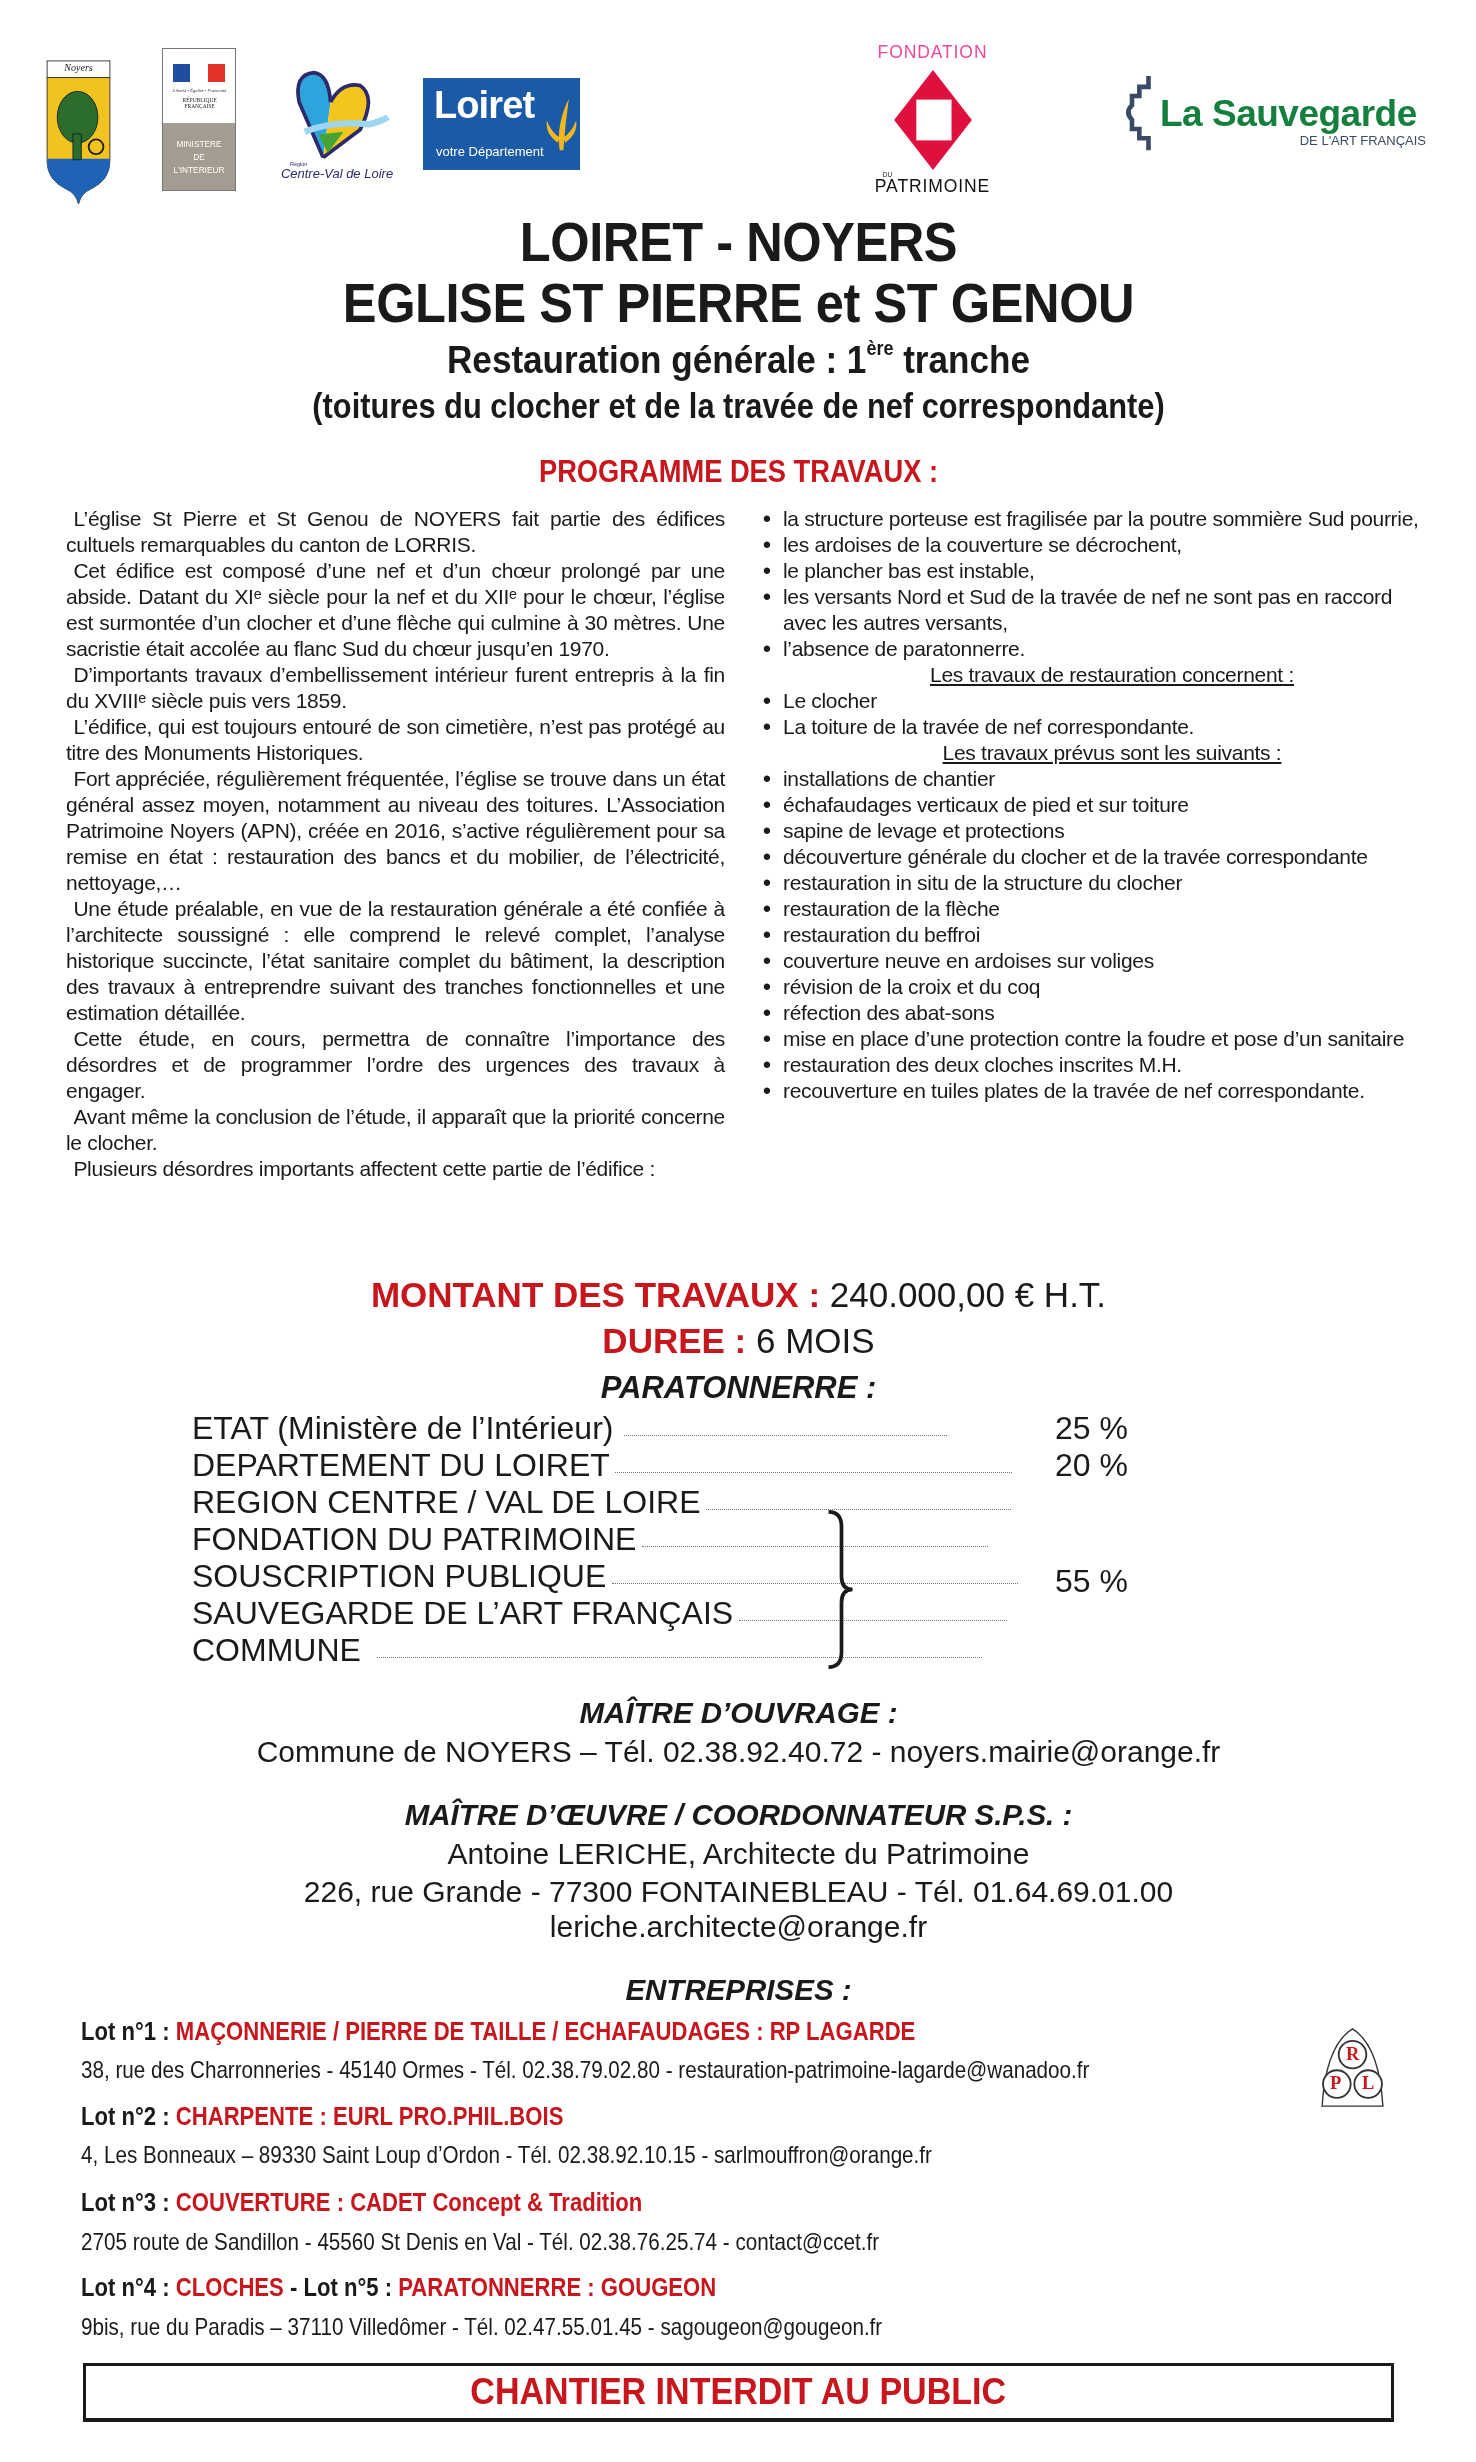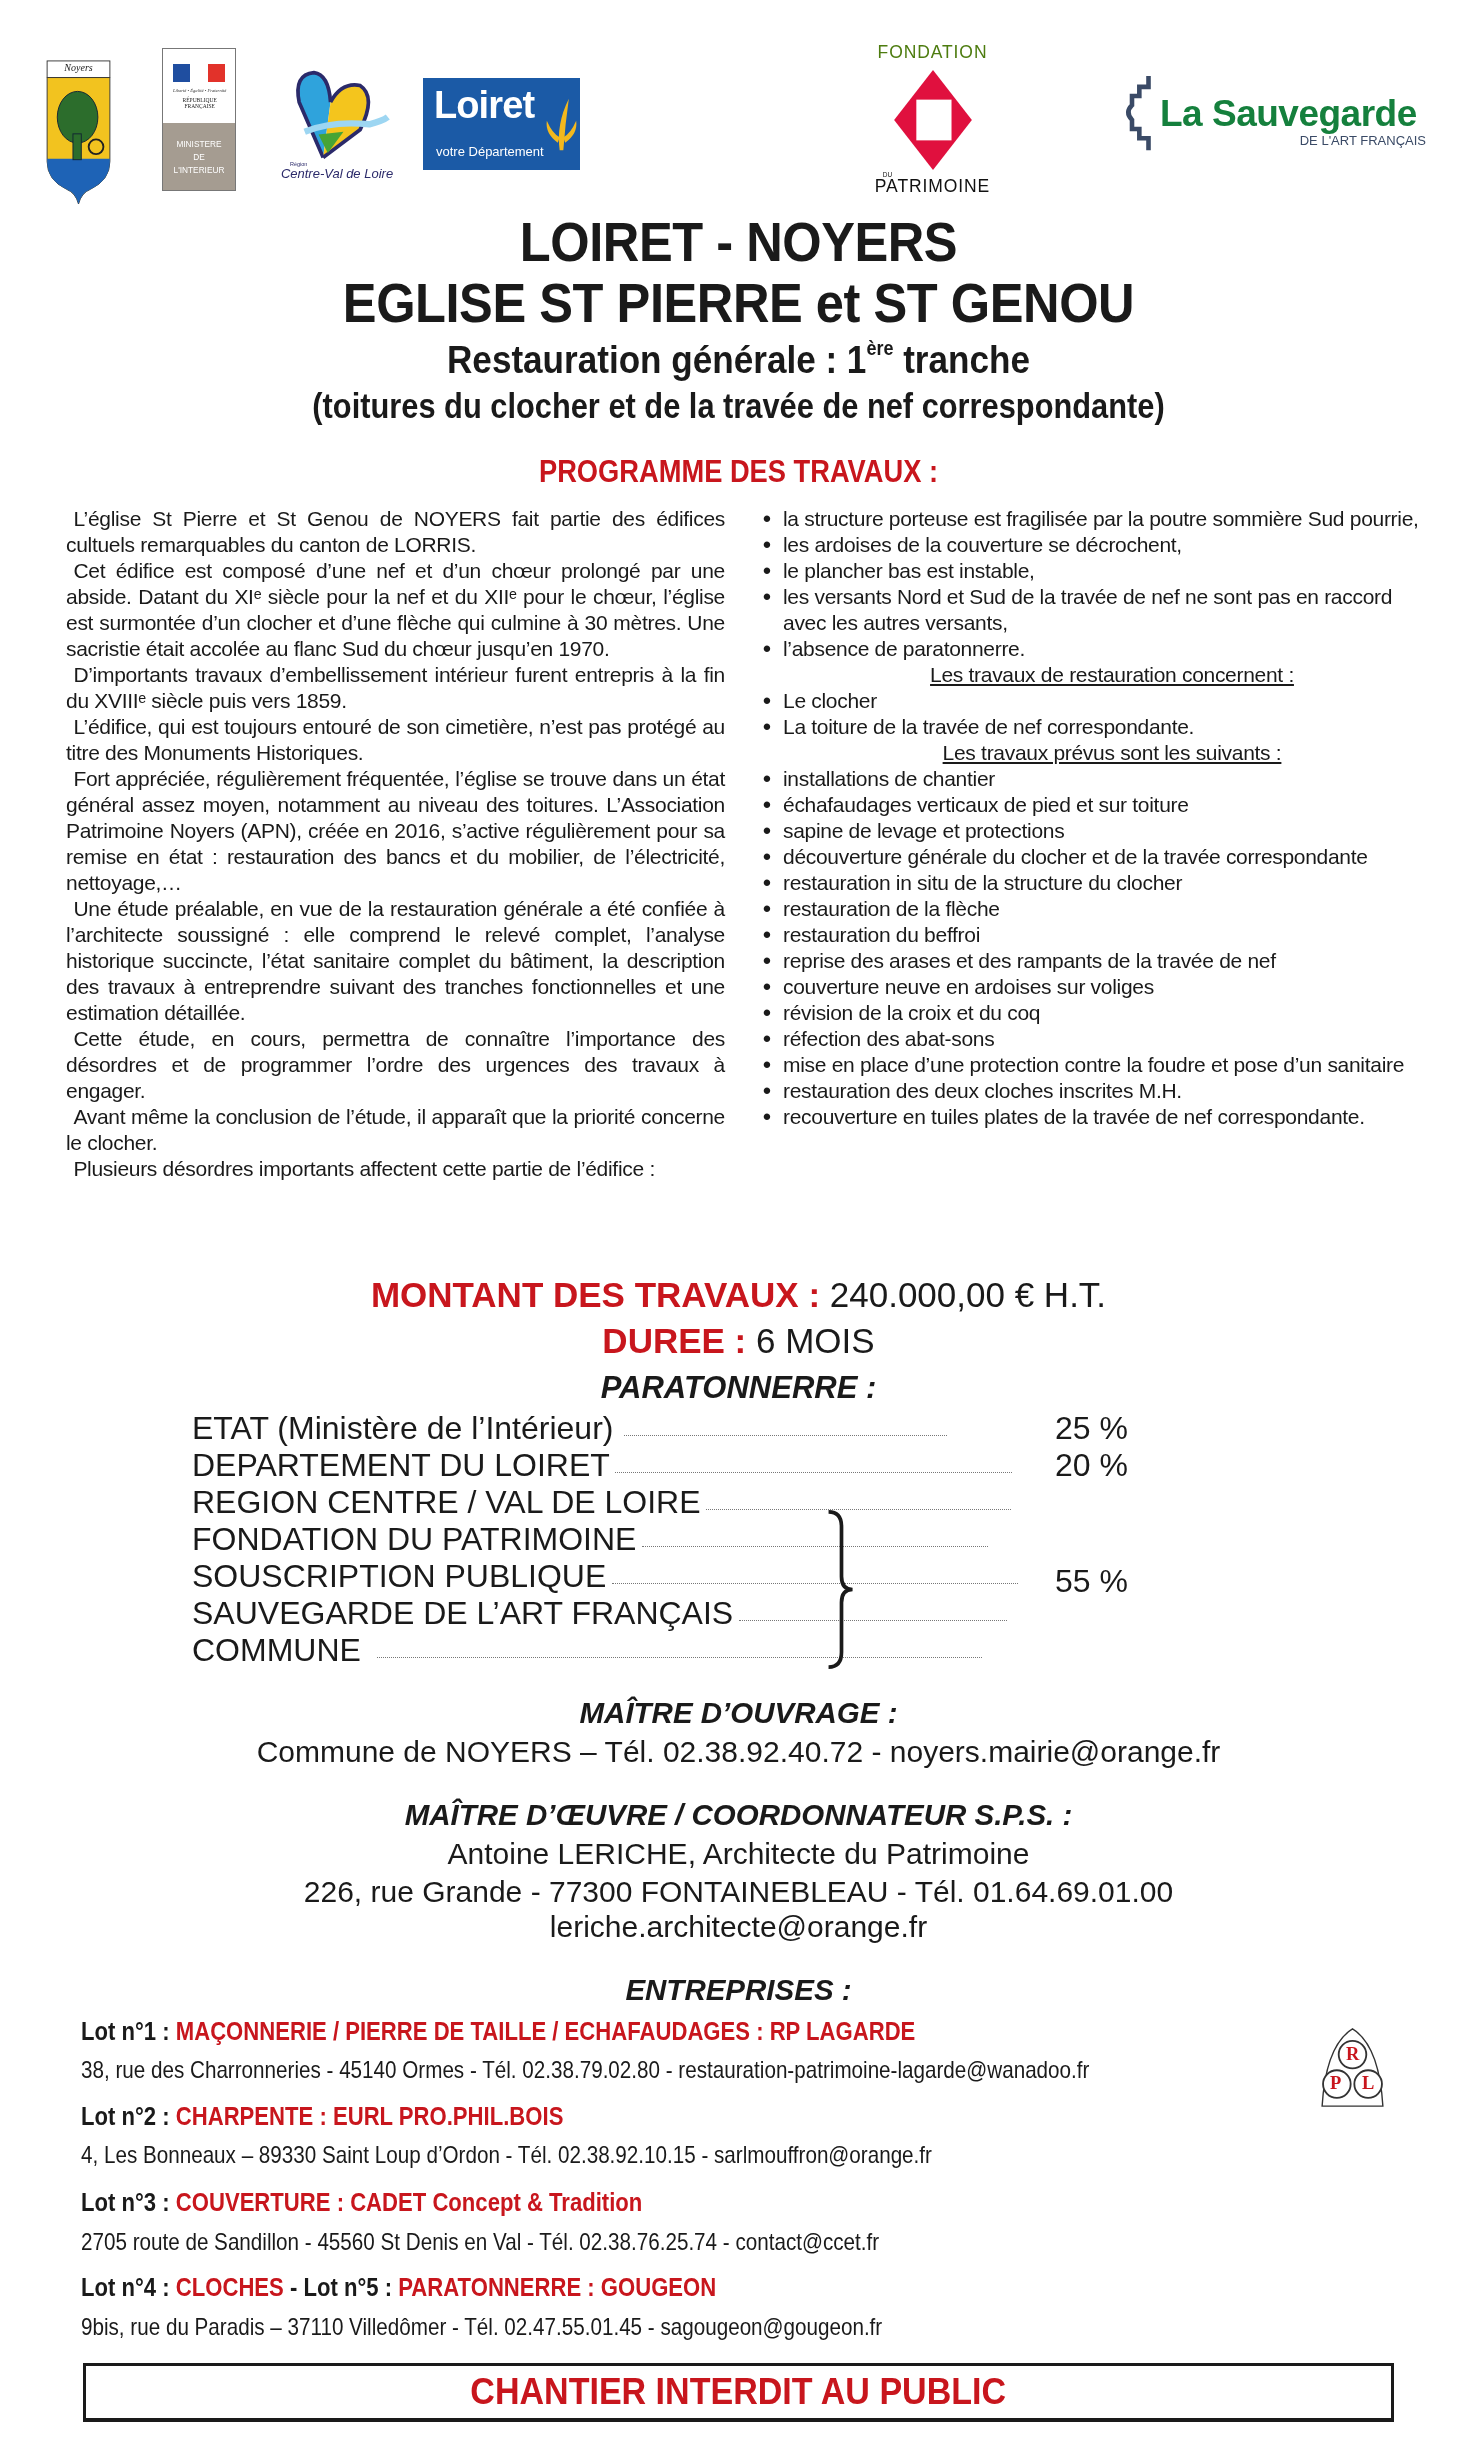--- a/index.html
+++ b/index.html
@@ -17,21 +17,21 @@
   .logo-ministere .motto { position: absolute; left: 3.7px; top: 39px; width: 66px; font-size: 4.6px; font-style: italic; text-align: center; color: #333; font-family: "Liberation Serif", serif; }
   .logo-ministere .rf { position: absolute; left: 3.7px; top: 48px; width: 66px; font-size: 5.5px; text-align: center; color: #222; font-family: "Liberation Serif", serif; }
   .logo-ministere .grey { position: absolute; left: 0; bottom: 0; width: 100%; height: 67px; background: #a59c91; color: #fff; font-size: 8.3px; text-align: center; padding-top: 14.8px; line-height: 13px; font-family: "Liberation Sans", sans-serif; }
   .logo-region { left: 277px; top: 65px; width: 120px; height: 120px; }
   .logo-region .rtxt { position: absolute; left: 0; bottom: 3.7px; width: 120px; text-align: center; font-size: 13px; color: #2b2a6a; font-style: italic; }
   .logo-region .rsmall { position: absolute; left: 13px; bottom: 18.5px; font-size: 5.5px; color: #2b2a6a; }
   .logo-loiret { left: 423px; top: 78px; width: 157px; height: 92px; background: #1b5aa6; color: #fff; }
   .logo-loiret .lt { position: absolute; left: 11px; top: 5.5px; font-size: 38px; font-weight: bold; letter-spacing: -0.9px; }
   .logo-loiret .ls { position: absolute; left: 13px; top: 66px; font-size: 13px; }
   .logo-fondation { left: 868px; top: 42px; width: 129px; height: 157px; }
-  .logo-fondation .ft { position: absolute; left: 0; top: 0; width: 129px; text-align: center; font-size: 17.5px; letter-spacing: 0.9px; color: #4d7c0f; }
+  .logo-fondation .ft { position: absolute; left: 0; top: 0; width: 129px; text-align: center; font-size: 17.5px; letter-spacing: 0.9px; color: #ec4899; }
   .logo-fondation .fb { position: absolute; left: 0; top: 134px; width: 129px; text-align: center; font-size: 17.5px; letter-spacing: 0.9px; color: #111; }
   .logo-fondation .fdu { position: absolute; left: 14.8px; top: 129px; font-size: 6.5px; color: #111; }
   .logo-sauvegarde { left: 1121px; top: 74px; width: 305px; height: 83px; }
   .logo-sauvegarde .st { position: absolute; left: 39px; top: 19px; font-size: 37px; font-weight: bold; color: #15803d; letter-spacing: -0.5px; }
   .logo-sauvegarde .ss { position: absolute; right: 0px; top: 59px; font-size: 13px; color: #3a4a66; padding-left: 20px; }
 
   
   .title-block { position: absolute; left: 0; top: 212px; width: 1477px; text-align: center; }
   .t1 { font-size: 55px; font-weight: bold; line-height: 61px; letter-spacing: -0.5px; transform: scaleX(0.92); }
   .t2 { font-size: 55px; font-weight: bold; line-height: 61px; letter-spacing: -0.5px; transform: scaleX(0.92); }
@@ -183,21 +183,20 @@
   </ul>
   <div class="sub-h">Les travaux prévus sont les suivants :</div>
   <ul>
     <li>installations de chantier</li>
     <li>échafaudages verticaux de pied et sur toiture</li>
     <li>sapine de levage et protections</li>
     <li>découverture générale du clocher et de la travée correspondante</li>
     <li>restauration in situ de la structure du clocher</li>
     <li>restauration de la flèche</li>
     <li>restauration du beffroi</li>
-    <li>reprise des arases et des rampants de la travée de nef</li>
     <li>couverture neuve en ardoises sur voliges</li>
     <li>révision de la croix et du coq</li>
     <li>réfection des abat-sons</li>
     <li>mise en place d’une protection contre la foudre et pose d’un sanitaire</li>
     <li>restauration des deux cloches inscrites M.H.</li>
     <li>recouverture en tuiles plates de la travée de nef correspondante.</li>
   </ul>
 </div>
 
 <div class="montant">

